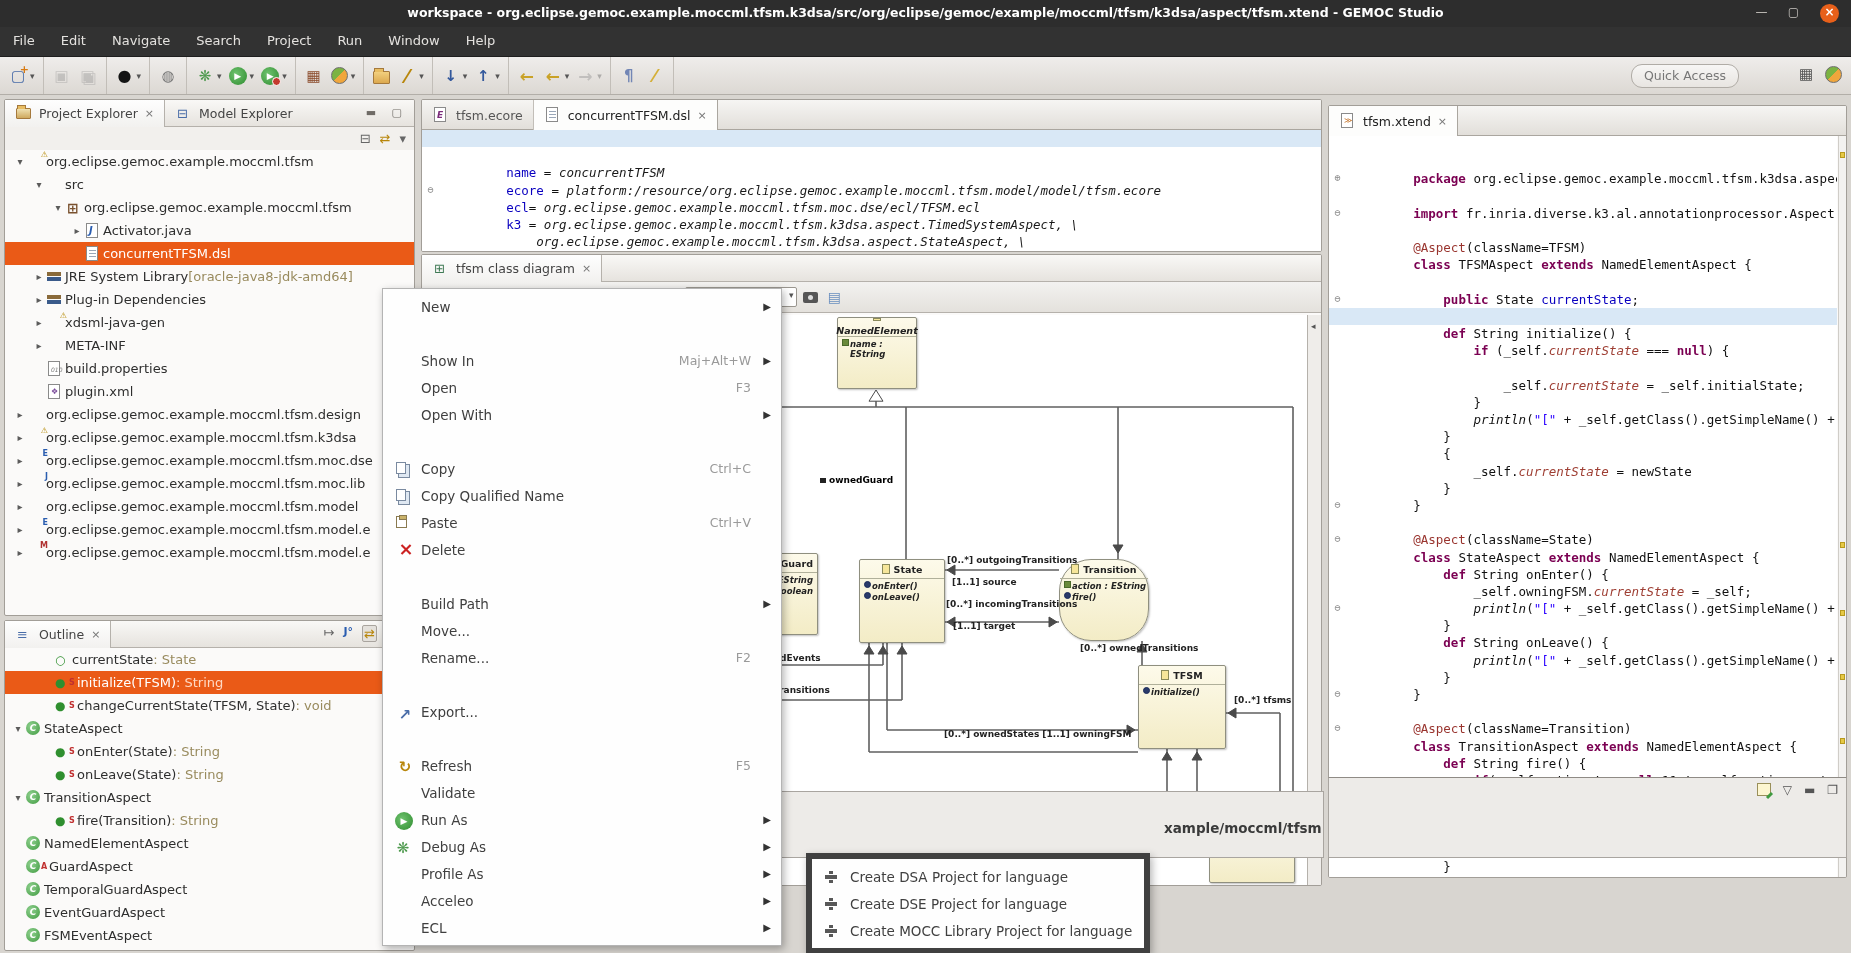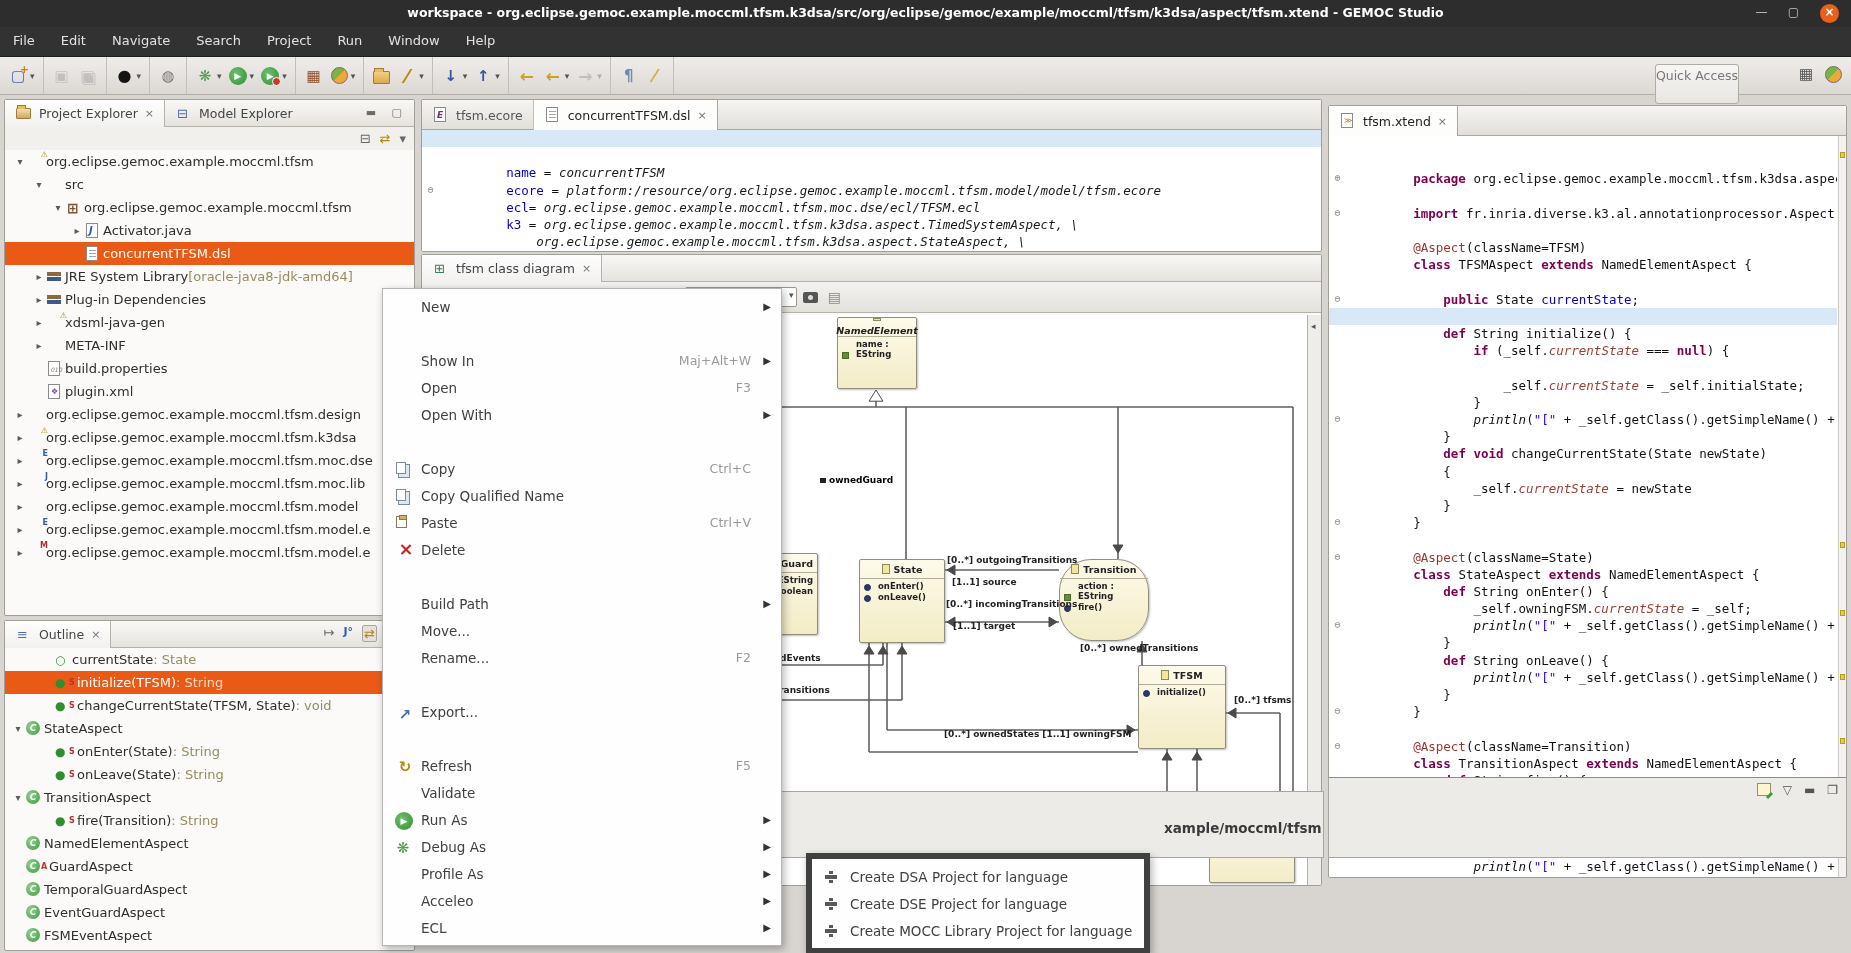--- a/index.html
+++ b/index.html
@@ -15,22 +15,22 @@
   #win-min{right:80px;} #win-max{right:48px;}
   #win-close{right:12px;background:#e8601a;color:#fff;font-weight:bold;}
   #menubar{position:absolute;left:0;top:27px;width:1851px;height:30px;background:#323232;border-bottom:1px solid #1e1e1e;}
   #menubar .mitem{display:inline-block;padding:6px 13px 0 13px;color:#e4e2df;font-size:13px;height:30px;}
   #toolbar{position:absolute;left:0;top:57px;width:1851px;height:38px;
     background:linear-gradient(#efedeb,#dcd8d3);border-bottom:1px solid #b2aea8;}
   .tgroup{display:inline-flex;align-items:center;height:37px;padding:0 5px;border-right:1px solid #c2beb8;}
   .tbtn{display:inline-flex;align-items:center;padding:2px 2px;margin:0 1px;}
   .tbtn.disabled{opacity:.38;}
   .dd{font-size:9px;color:#555;margin-left:2px;}
-  #quick-access{position:absolute;right:112px;top:7px;height:40px;padding:3px 0;
-    border:1px solid #b0aca6;border-radius:3px;color:#777;background:linear-gradient(#f7f6f5,#e8e5e1);font-size:12.5px;}
+  #quick-access{position:absolute;right:112px;top:7px;height:24px;padding:3px 12px;
+    border:1px solid #b0aca6;border-radius:11px;color:#777;background:linear-gradient(#f7f6f5,#e8e5e1);font-size:12.5px;}
   #persp{position:absolute;right:8px;top:7px;display:flex;gap:8px;align-items:center;}
 
   
   .gi{display:inline-block;width:20px;height:20px;position:relative;font-style:normal;}
   .gi::before{position:absolute;left:0;top:0;width:100%;text-align:center;line-height:20px;font-size:15px;}
   .ic-new-wizard::before{content:"▢";color:#4a6da8;font-weight:bold;}
   .ic-new-wizard::after{content:"+";position:absolute;right:-1px;top:-3px;color:#d87a12;font-weight:bold;font-size:11px;}
   .ic-save::before,.ic-save-all::before{content:"▣";color:#8d8d8d;}
   .ic-save-all::after{content:"▣";position:absolute;left:5px;top:3px;color:#8d8d8d;font-size:15px;}
   .ic-user::before{content:"●";color:#141414;font-size:16px;}
@@ -135,21 +135,21 @@
   #dia-collapse{position:absolute;right:0;top:60px;bottom:0;width:14px;background:#efedea;border-left:1px solid #b5b1ab;}
   #dia-collapse::before{content:"◂";position:absolute;top:6px;left:3px;font-size:9px;color:#555;}
   #edges{position:absolute;left:0;top:0;}
   .dbox{position:absolute;background:linear-gradient(#fdfaea,#f3ecc6);border:1px solid #8f8f7f;border-radius:2px;
      box-shadow:1px 1px 2px rgba(0,0,0,.25);font-size:9px;}
   .dbox-title{height:19px;border-bottom:1px solid #b0b09a;display:flex;align-items:center;justify-content:center;gap:4px;
      font-weight:bold;color:#222;font-size:9.5px;}
   .dbox.it-title .dbox-title{font-style:italic;flex-direction:column;}
   .dbox.clip-left .dbox-title,.dbox.clip-left .drow{justify-content:flex-end;padding-right:4px;}
   .eclassI{display:inline-block;width:8px;height:10px;background:#f6e69a;border:1px solid #8a8a5a;}
-  .drow{display:flex;align-items:flex-end;gap:7px;padding:1.5px 0 0 4px;color:#222;font-weight:bold;font-size:8.5px;}
+  .drow{display:flex;align-items:flex-start;gap:1px;padding:1.5px 0 0 4px;color:#222;font-weight:bold;font-size:8.5px;font-style:italic;}
   .dicA{display:inline-block;width:7px;height:7px;background:#6a8a3a;border:1px solid #4a6a2a;flex:none;}
   .dicO{display:inline-block;width:7px;height:7px;border-radius:50%;background:#2a3a6a;border:1px solid #1a2a5a;flex:none;}
   .dlabel{position:absolute;font-size:9px;font-weight:600;color:#222;white-space:nowrap;}
   .dlabel.b{font-weight:bold;color:#000;}
   .dlabel.diamond::before{content:"";display:inline-block;width:6px;height:5px;background:#222;margin-right:3px;}
 
   
   #ctxmenu{position:absolute;left:382px;top:288px;width:400px;background:#fefefe;border:1px solid #b4b4b4;
      box-shadow:2px 3px 8px rgba(0,0,0,.3);padding:4px 0;z-index:50;}
   .mrow{position:relative;height:27px;display:flex;align-items:center;padding-left:38px;color:#3f3f3f;font-size:13.5px;}
@@ -909,24 +909,20 @@
       </div>
       <div class="cl">
         <i class="fold"></i>
         <span><span class="tok-p">        </span><span class="tok-it">println</span><span class="tok-p">(</span><span class="tok-s">"["</span><span class="tok-p"> + _self.getClass().getSimpleName() + </span></span>
       </div>
       <div class="cl">
         <i class="fold"></i>
         <span><span class="tok-p">    }</span></span>
       </div>
       <div class="cl">
-        <i class="fold f-minus"></i>
-        <span><span class="tok-p">    </span><span class="tok-k">def</span><span class="tok-p"> </span><span class="tok-k">void</span><span class="tok-p"> changeCurrentState(State newState)</span></span>
-      </div>
-      <div class="cl">
         <i class="fold"></i>
         <span><span class="tok-p">    {</span></span>
       </div>
       <div class="cl">
         <i class="fold"></i>
         <span><span class="tok-p">        _self.</span><span class="tok-fld">currentState</span><span class="tok-p"> = newState</span></span>
       </div>
       <div class="cl">
         <i class="fold"></i>
         <span><span class="tok-p">    }</span></span>

